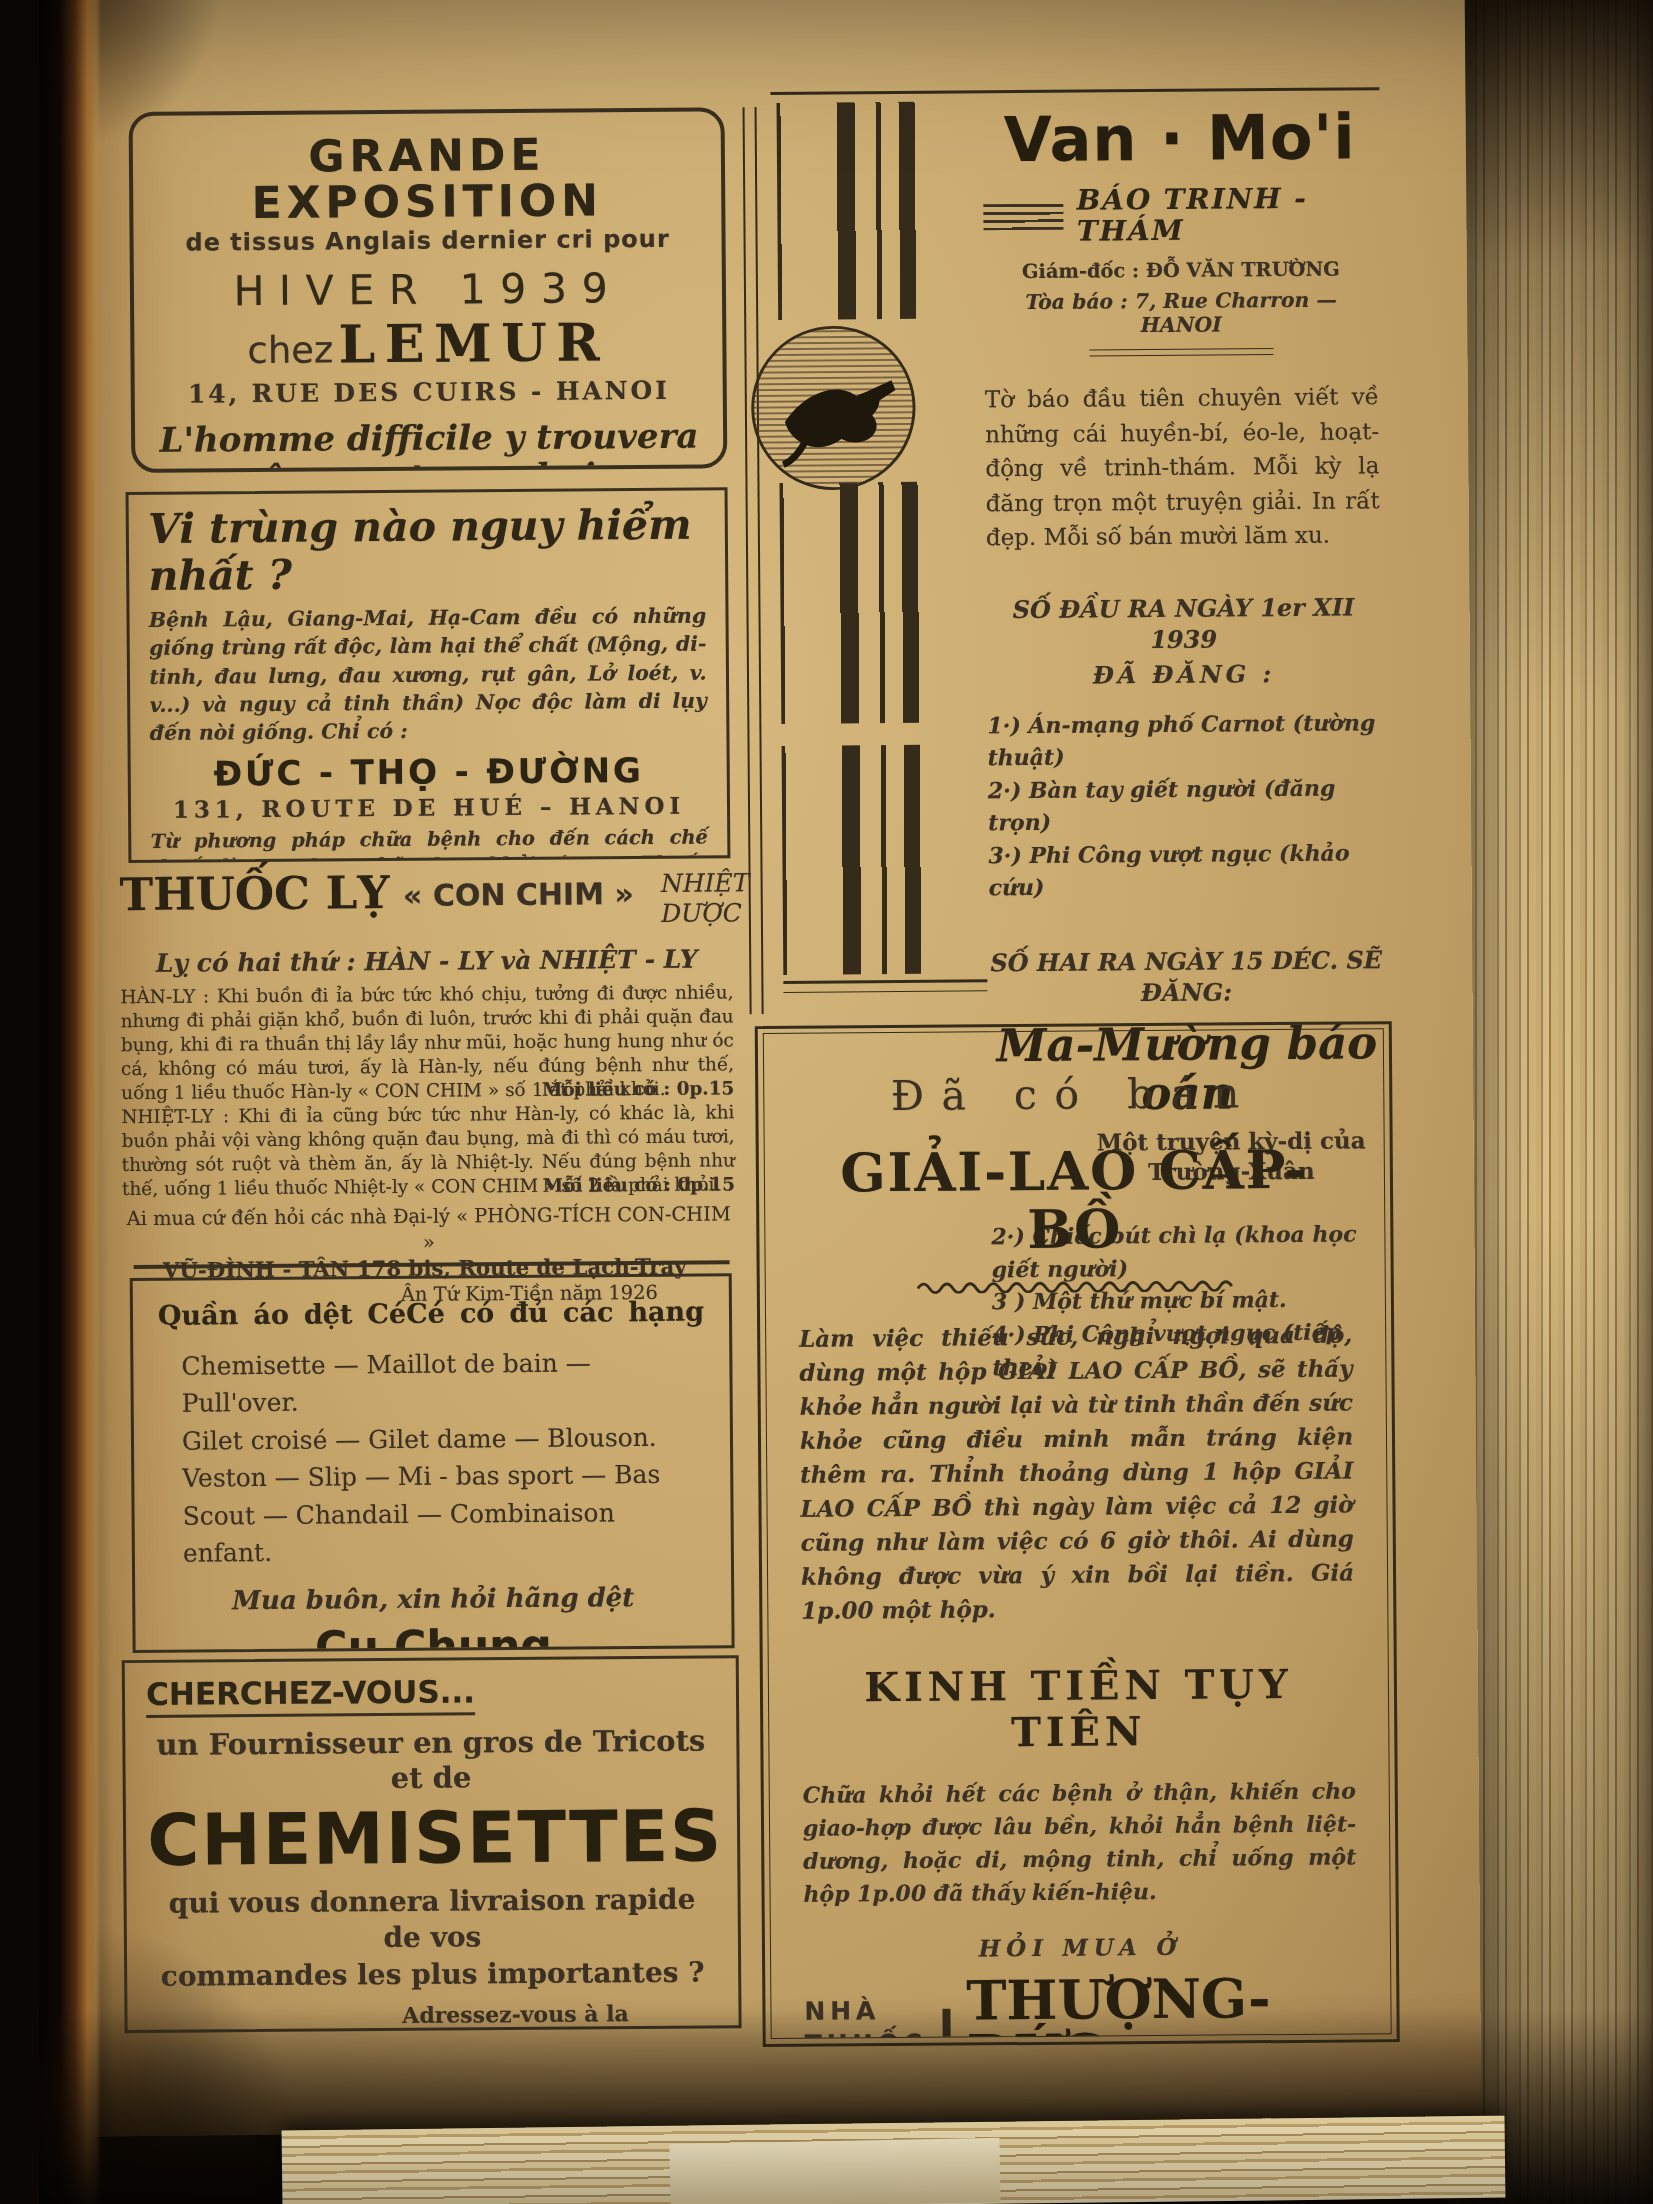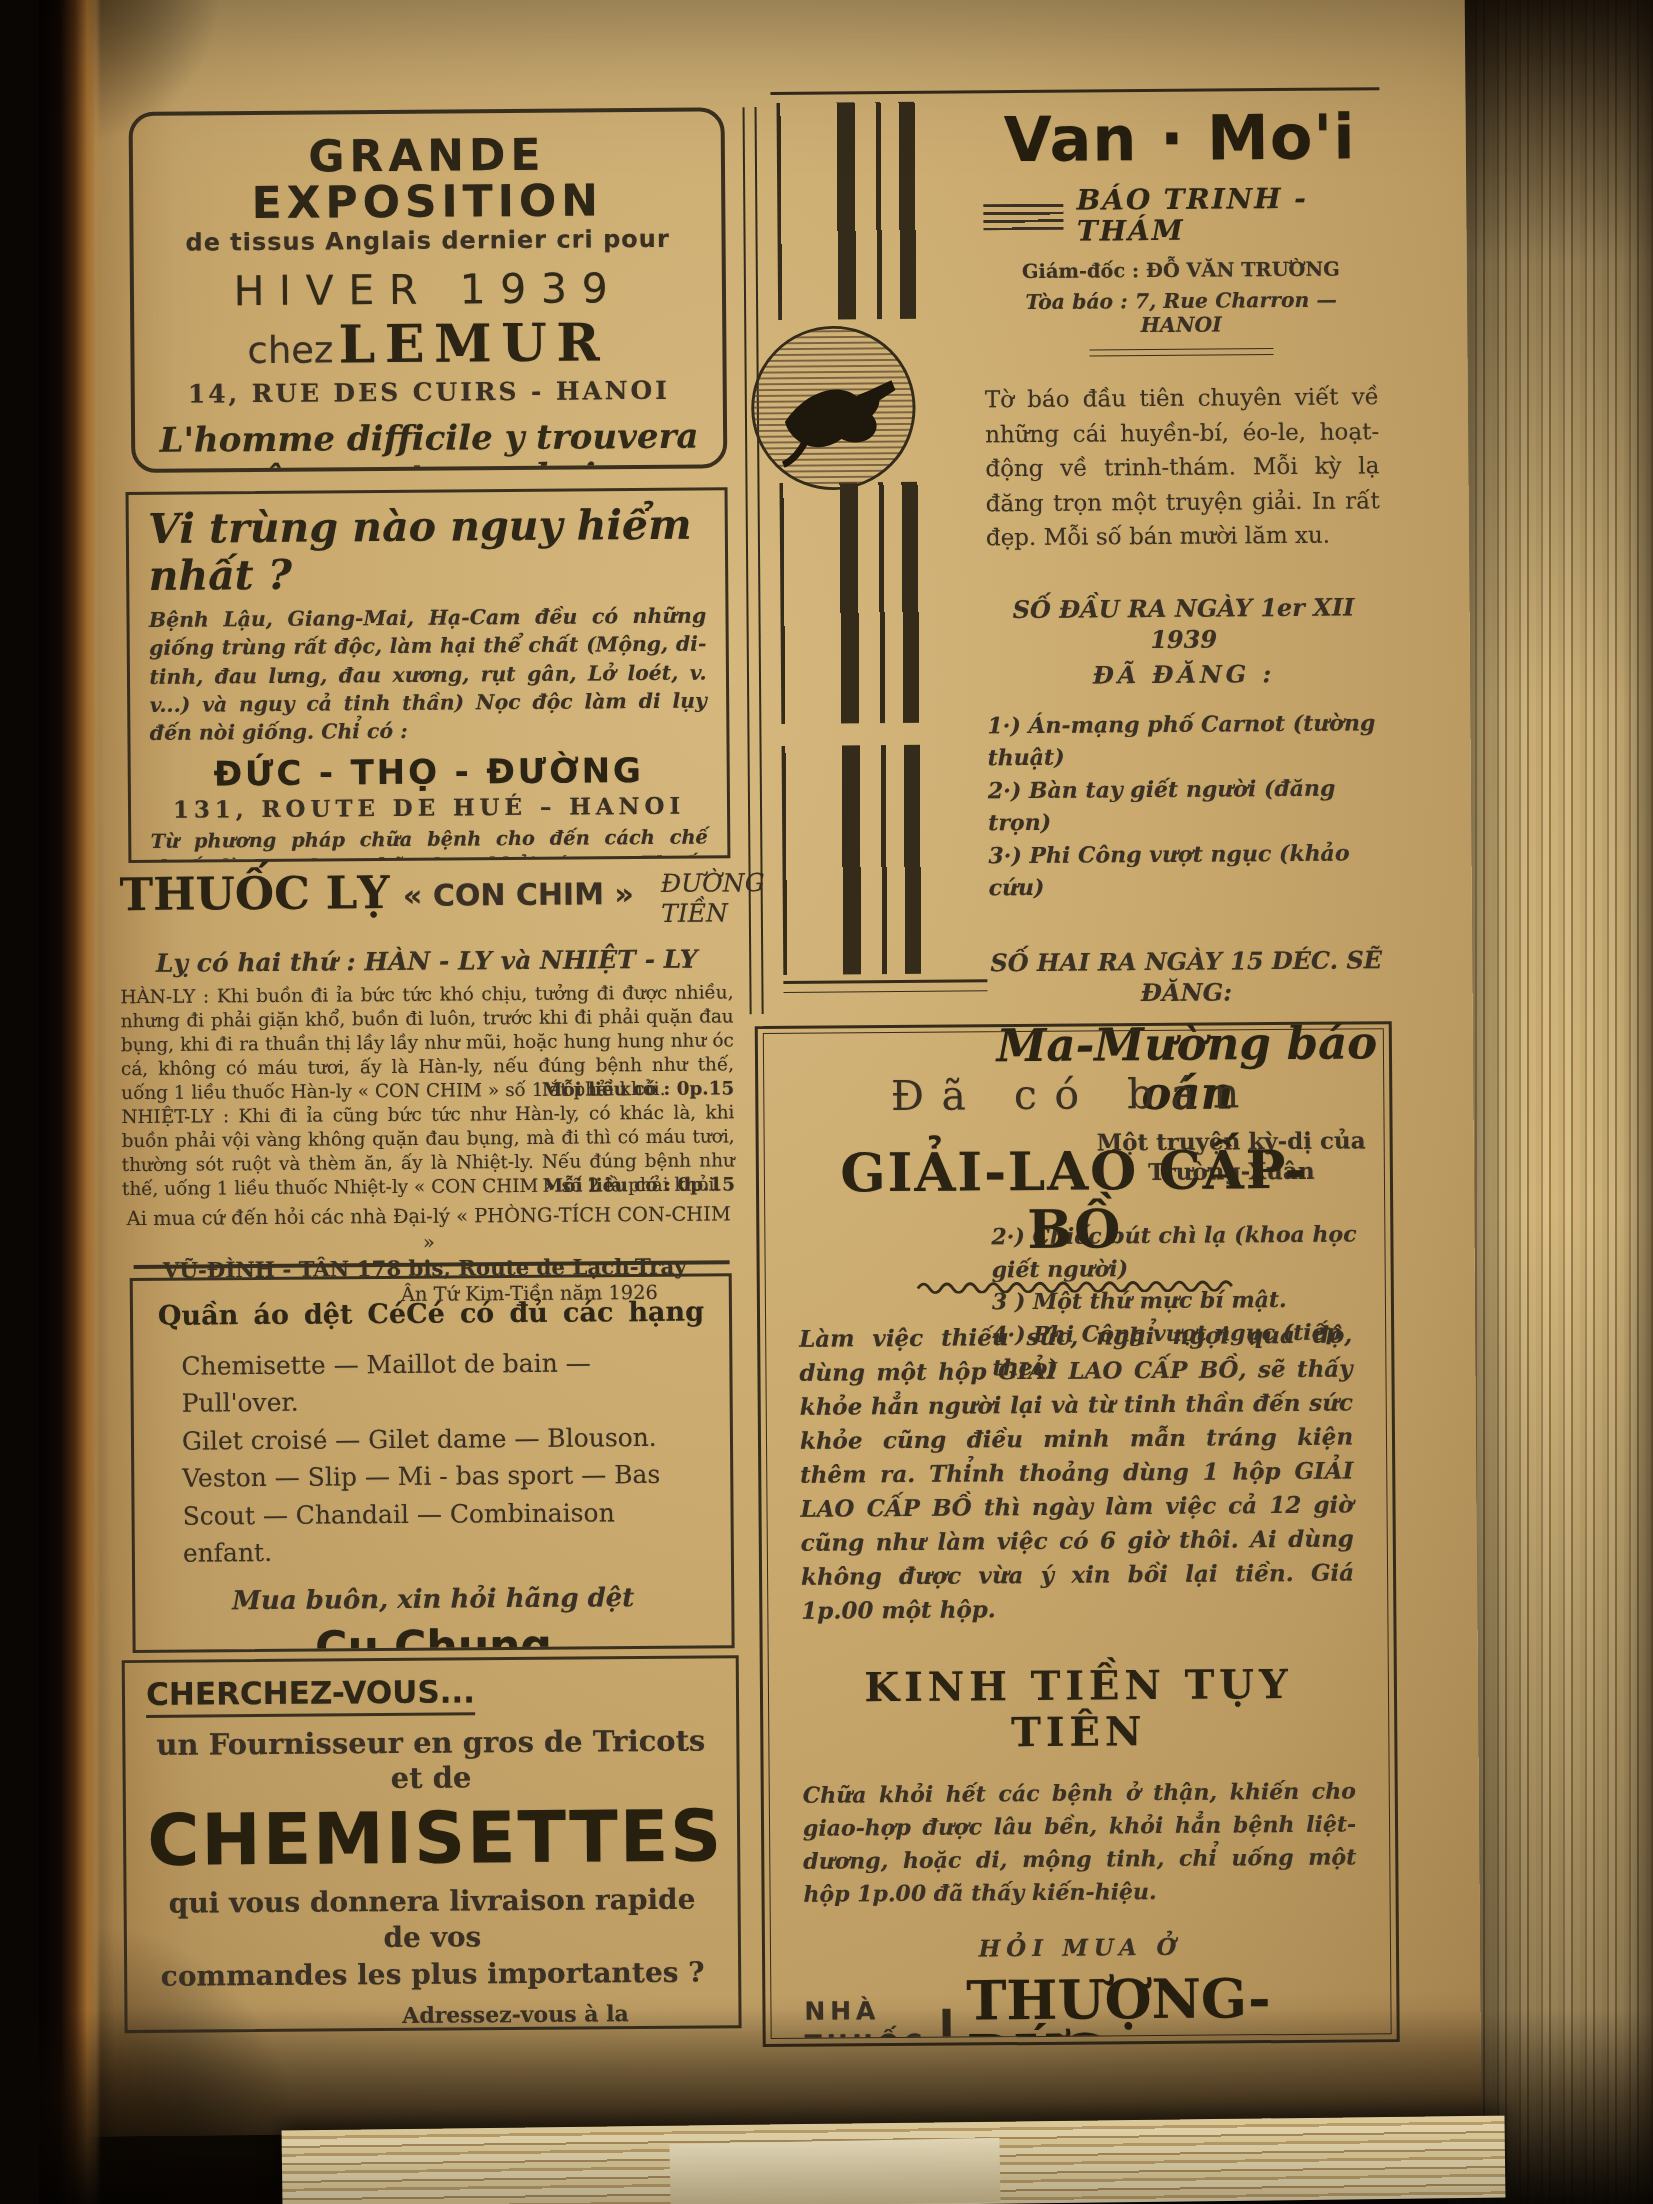--- a/index.html
+++ b/index.html
@@ -170,22 +170,22 @@
       <div id="conchim">
         <div class="cc-head">
           <span class="cc-title">THUỐC LỴ</span>
           <span class="cc-name">« CON CHIM »</span>
           <svg width="146" height="74" viewBox="0 0 150 76">
             <ellipse cx="75" cy="38" rx="70" ry="33" fill="none" stroke="#342b1b" stroke-width="4"></ellipse>
             <path d="M34 46 Q52 22 78 28 Q94 16 103 22 L118 16 Q111 27 103 31 Q110 48 82 51 Q58 56 44 50 Z" fill="#2b2313"></path>
             <path d="M50 52 L46 62 M60 53 L58 63" stroke="#2b2313" stroke-width="3"></path>
           </svg>
           <span class="cc-side">
-            <span>ĐƯỜNG</span><br>
-            <span>TIỀN</span>
+            <span>NHIỆT</span><br>
+            <span>DƯỢC</span>
           </span>
         </div>
         <div class="cc-sub">Lỵ có hai thứ : HÀN - LY và NHIỆT - LY</div>
         <div class="cc-pwrap">
           <div class="cc-para">HÀN-LY : Khi buồn đi ỉa bức tức khó chịu, tưởng đi được nhiều, nhưng đi phải giặn khổ, buồn đi luôn, trước khi đi phải quặn đau bụng, khi đi ra thuần thị lầy lầy như mũi, hoặc hung hung như óc cá, không có máu tươi, ấy là Hàn-ly, nếu đúng bệnh như thế, uống 1 liều thuốc Hàn-ly « CON CHIM » số 1 ắt phải khỏi.</div>
           <div class="cc-dose">Mỗi liều có : 0p.15</div>
         </div>
         <div class="cc-pwrap">
           <div class="cc-para">NHIỆT-LY : Khi đi ỉa cũng bức tức như Hàn-ly, có khác là, khi buồn phải vội vàng không quặn đau bụng, mà đi thì có máu tươi, thường sót ruột và thèm ăn, ấy là Nhiệt-ly. Nếu đúng bệnh như thế, uống 1 liều thuốc Nhiệt-ly « CON CHIM » số 2 là phải khỏi.</div>
           <div class="cc-dose">Mỗi liều có : 0p.15</div>

